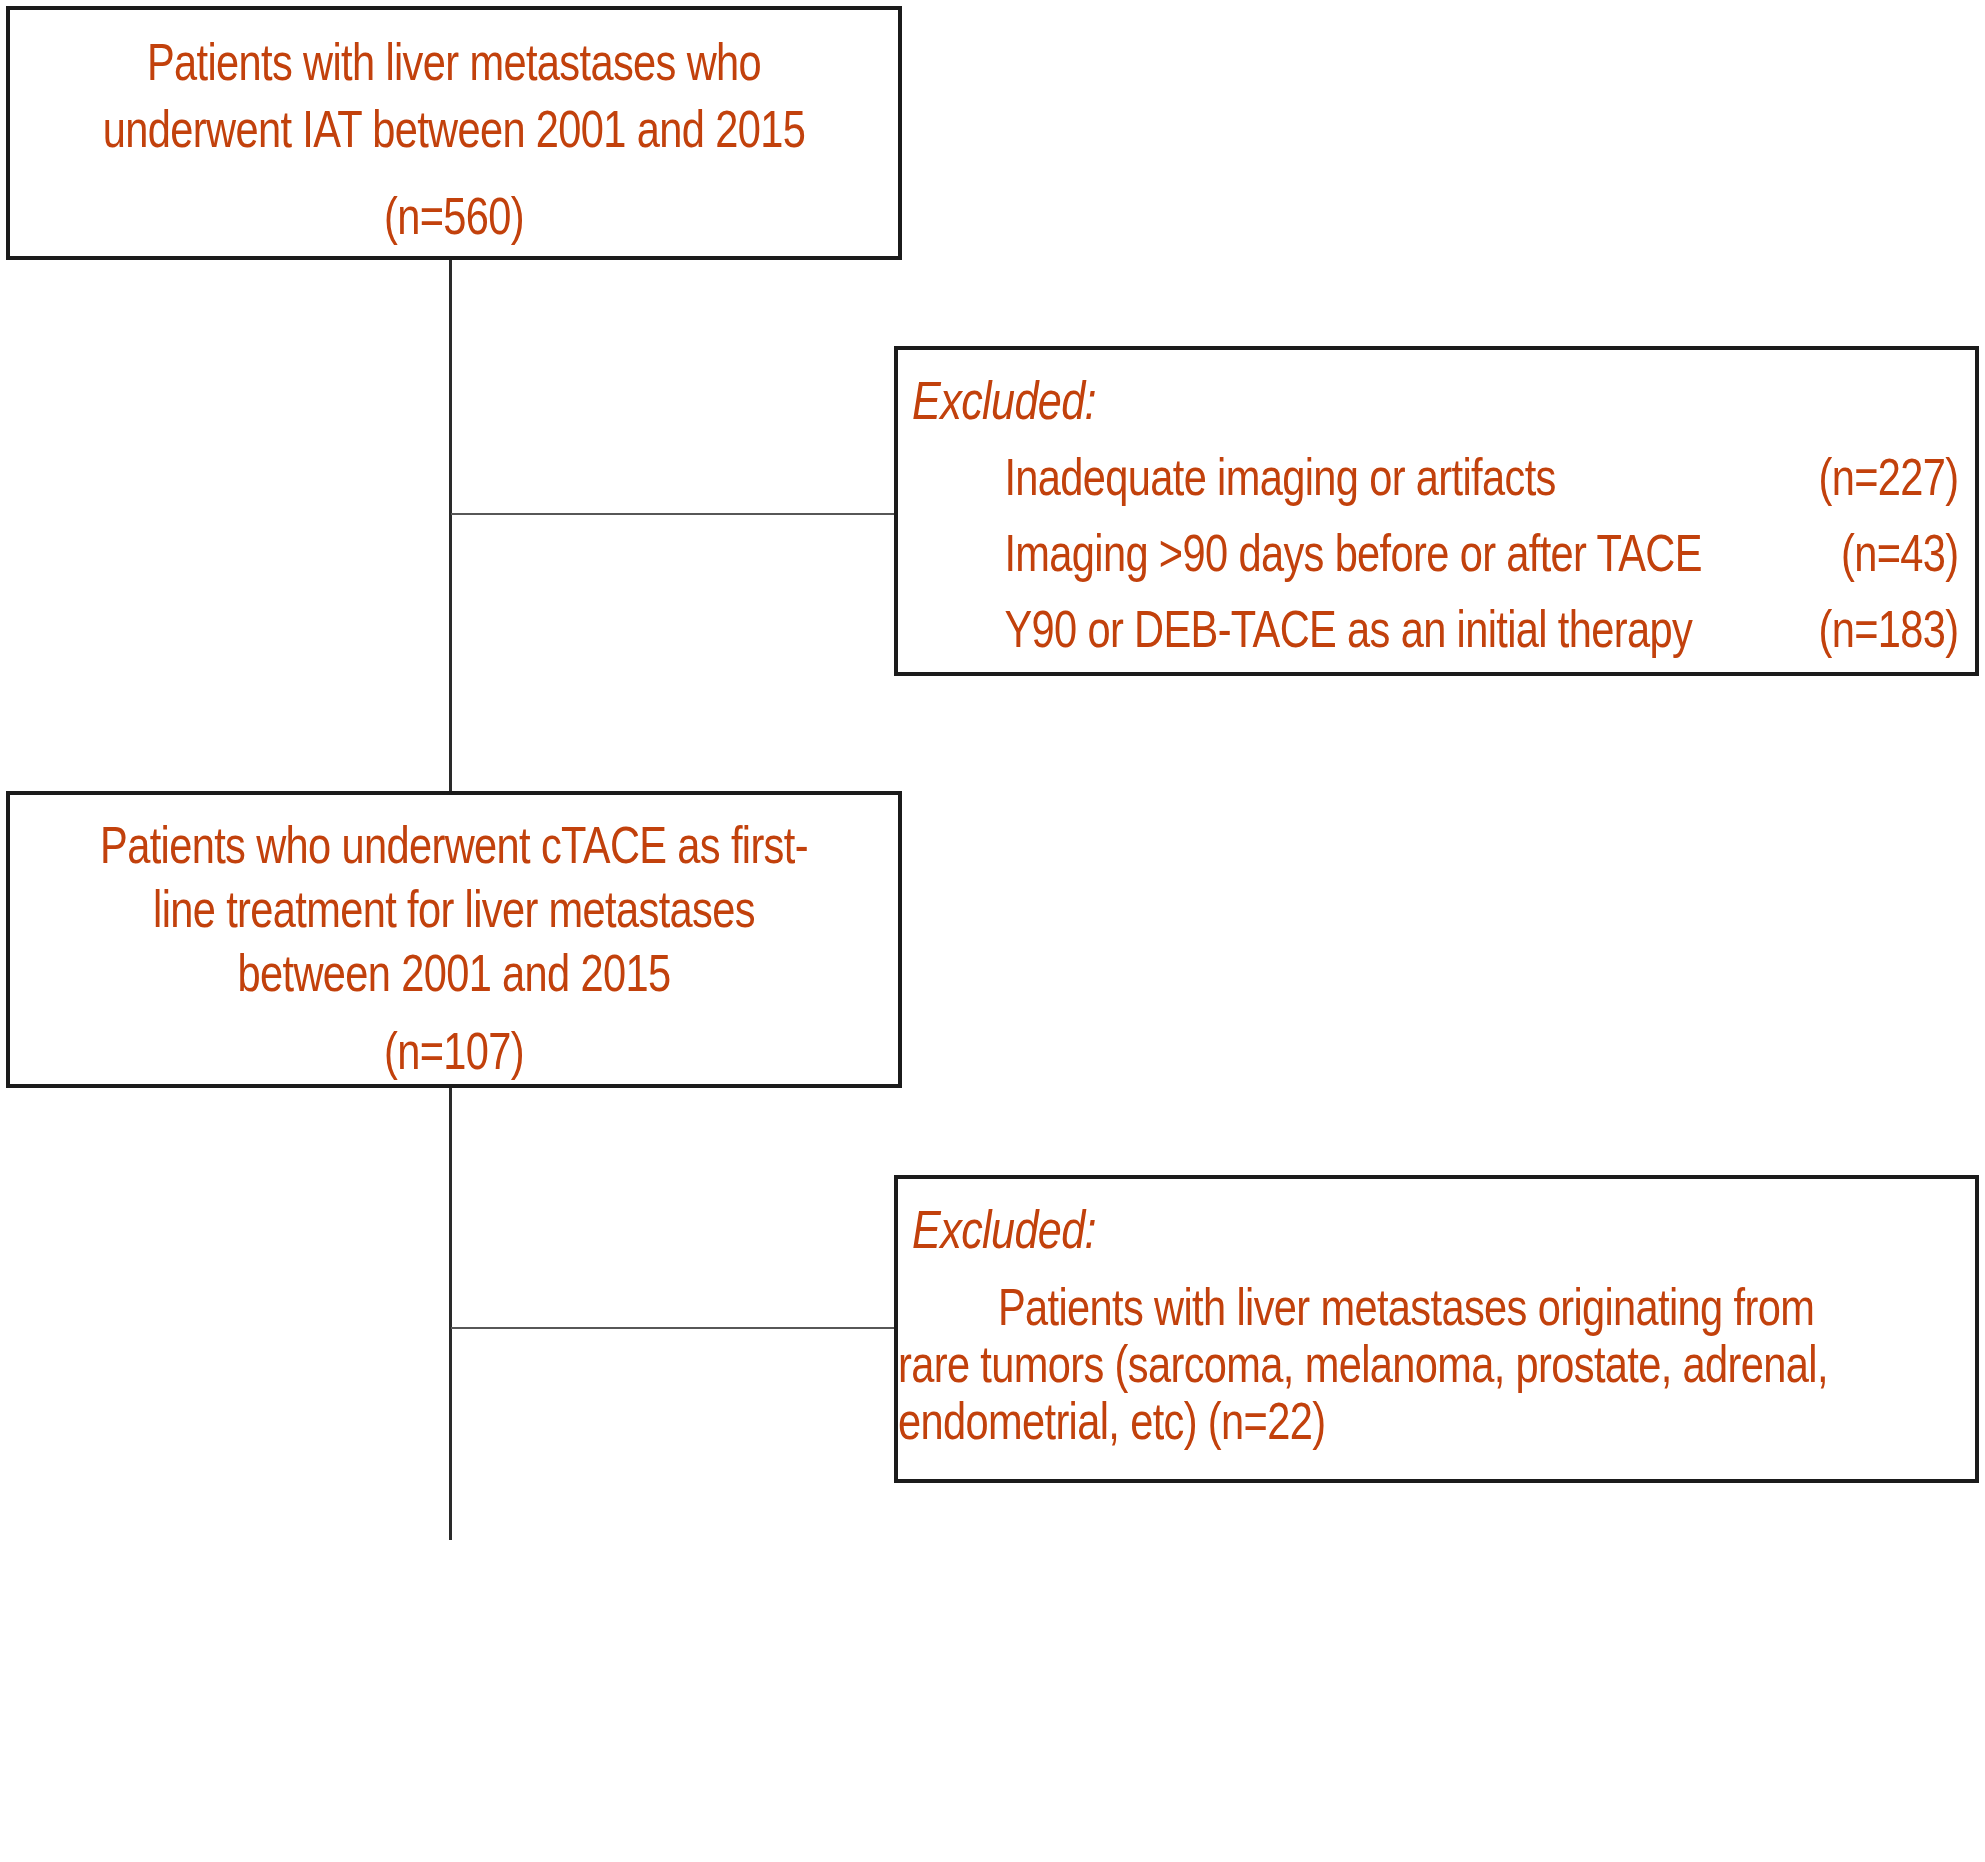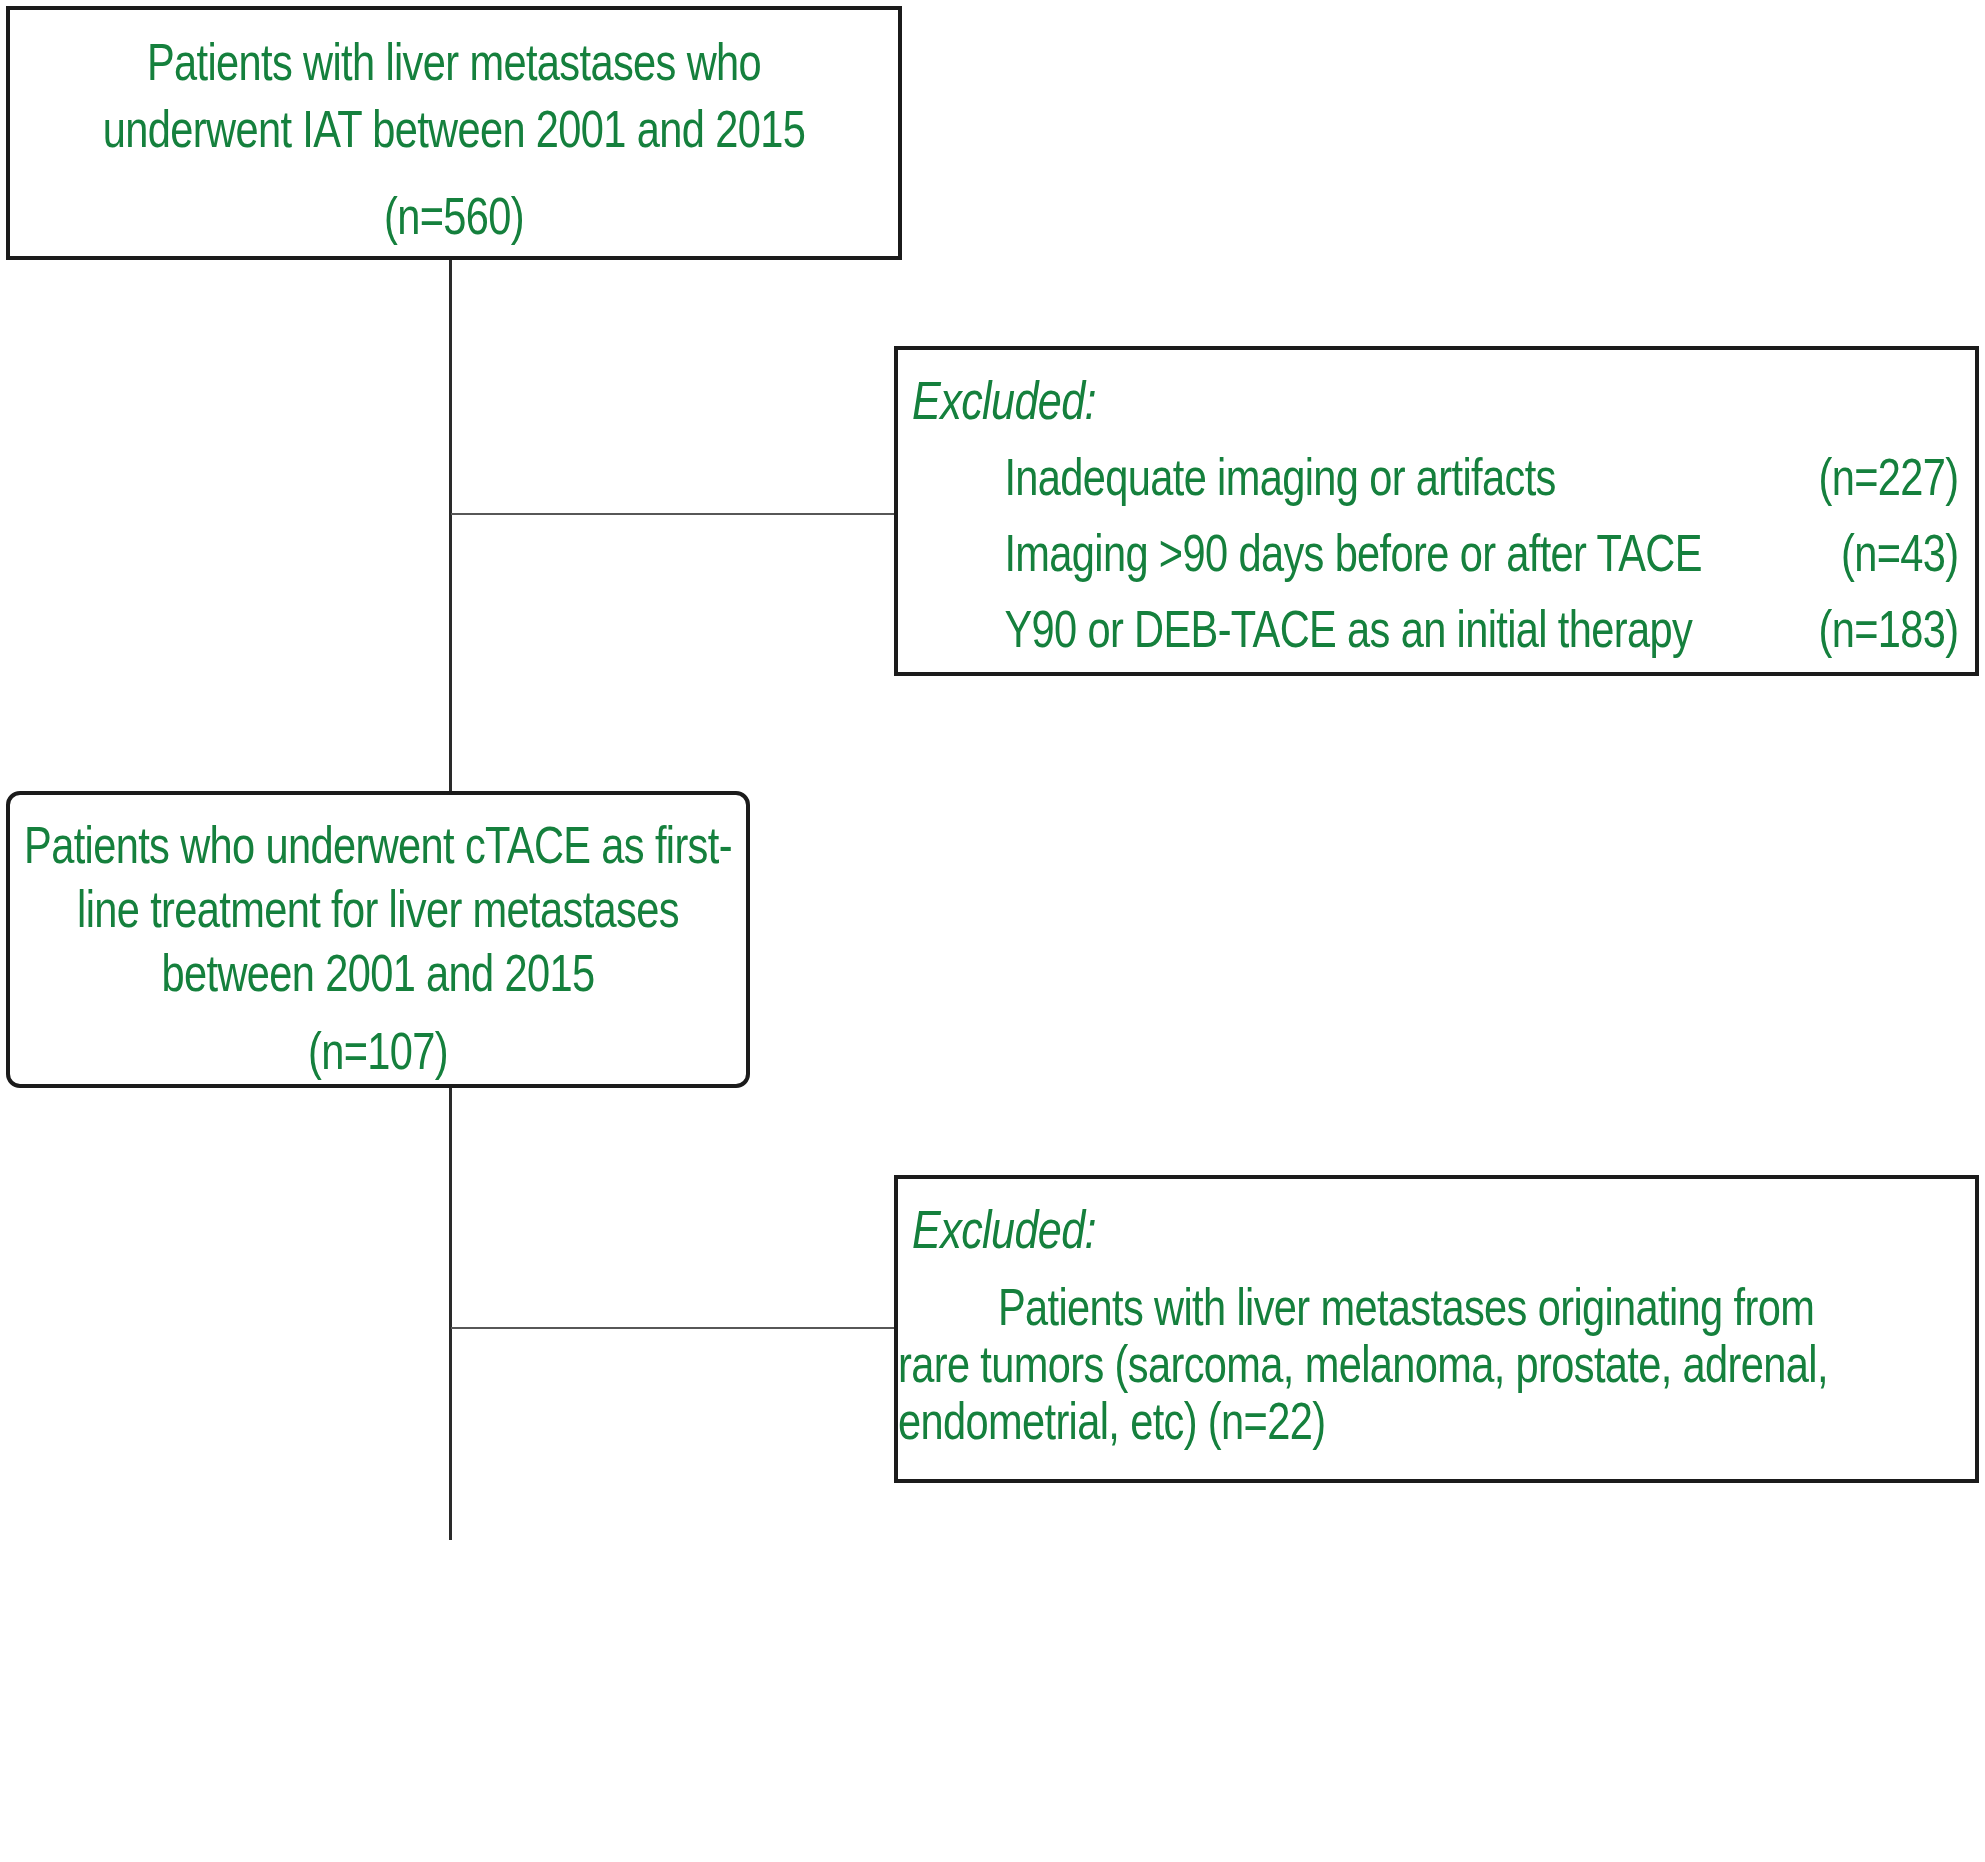--- a/index.html
+++ b/index.html
@@ -6,21 +6,21 @@
     margin: 0;
     padding: 0;
     background: #ffffff;
   }
   #figure {
     position: relative;
     width: 1985px;
     height: 1863px;
     background: #ffffff;
     font-family: "Liberation Sans", sans-serif;
-    color: #15803d;
+    color: #c2410c;
     overflow: hidden;
   }
   .flow-box {
     position: absolute;
     box-sizing: border-box;
     background: #ffffff;
     border: 4.8px solid #1b1b1b;
   }
   
   .cond {
@@ -32,21 +32,21 @@
   .centerbox .cond { text-align: center; }
 
   .box-line { font-size: 52px; line-height: 67px; white-space: nowrap; }
   .box-count { font-size: 52px; line-height: 64px; }
 
   #box-initial-cohort { left: 6.4px;    top: 6.4px;    width: 896px; height: 254px; }
   #box-initial-cohort .cond { padding-top: 19px; }
   #box-initial-cohort .box-count { margin-top: 20.6px; }
 
   #box-excluded-1 { left: 894px; top: 346px; width: 1085px; height: 330px; }
-  #box-ctace-cohort { left: 6.4px;  top: 791px; width: 744px; height: 297px; border-radius: 14px; }
+  #box-ctace-cohort { left: 6.4px;  top: 791px; width: 896px; height: 297px; }
   #box-ctace-cohort .cond { padding-top: 17.5px; }
   #box-ctace-cohort .box-line { line-height: 64px; }
   #box-ctace-cohort .box-count { margin-top: 14.3px; }
 
   #box-excluded-2 { left: 894px; top: 1175px; width: 1085px; height: 308px; }
   #box-final-cohort { left: 6.4px;  top: 1539px; width: 896px; height: 314px; }
   #box-final-cohort .cond { padding-top: 9.5px; }
   #box-final-cohort .box-line { line-height: 59px; }
   #box-final-cohort .box-count { margin-top: 4.8px; line-height: 56px; }
 

